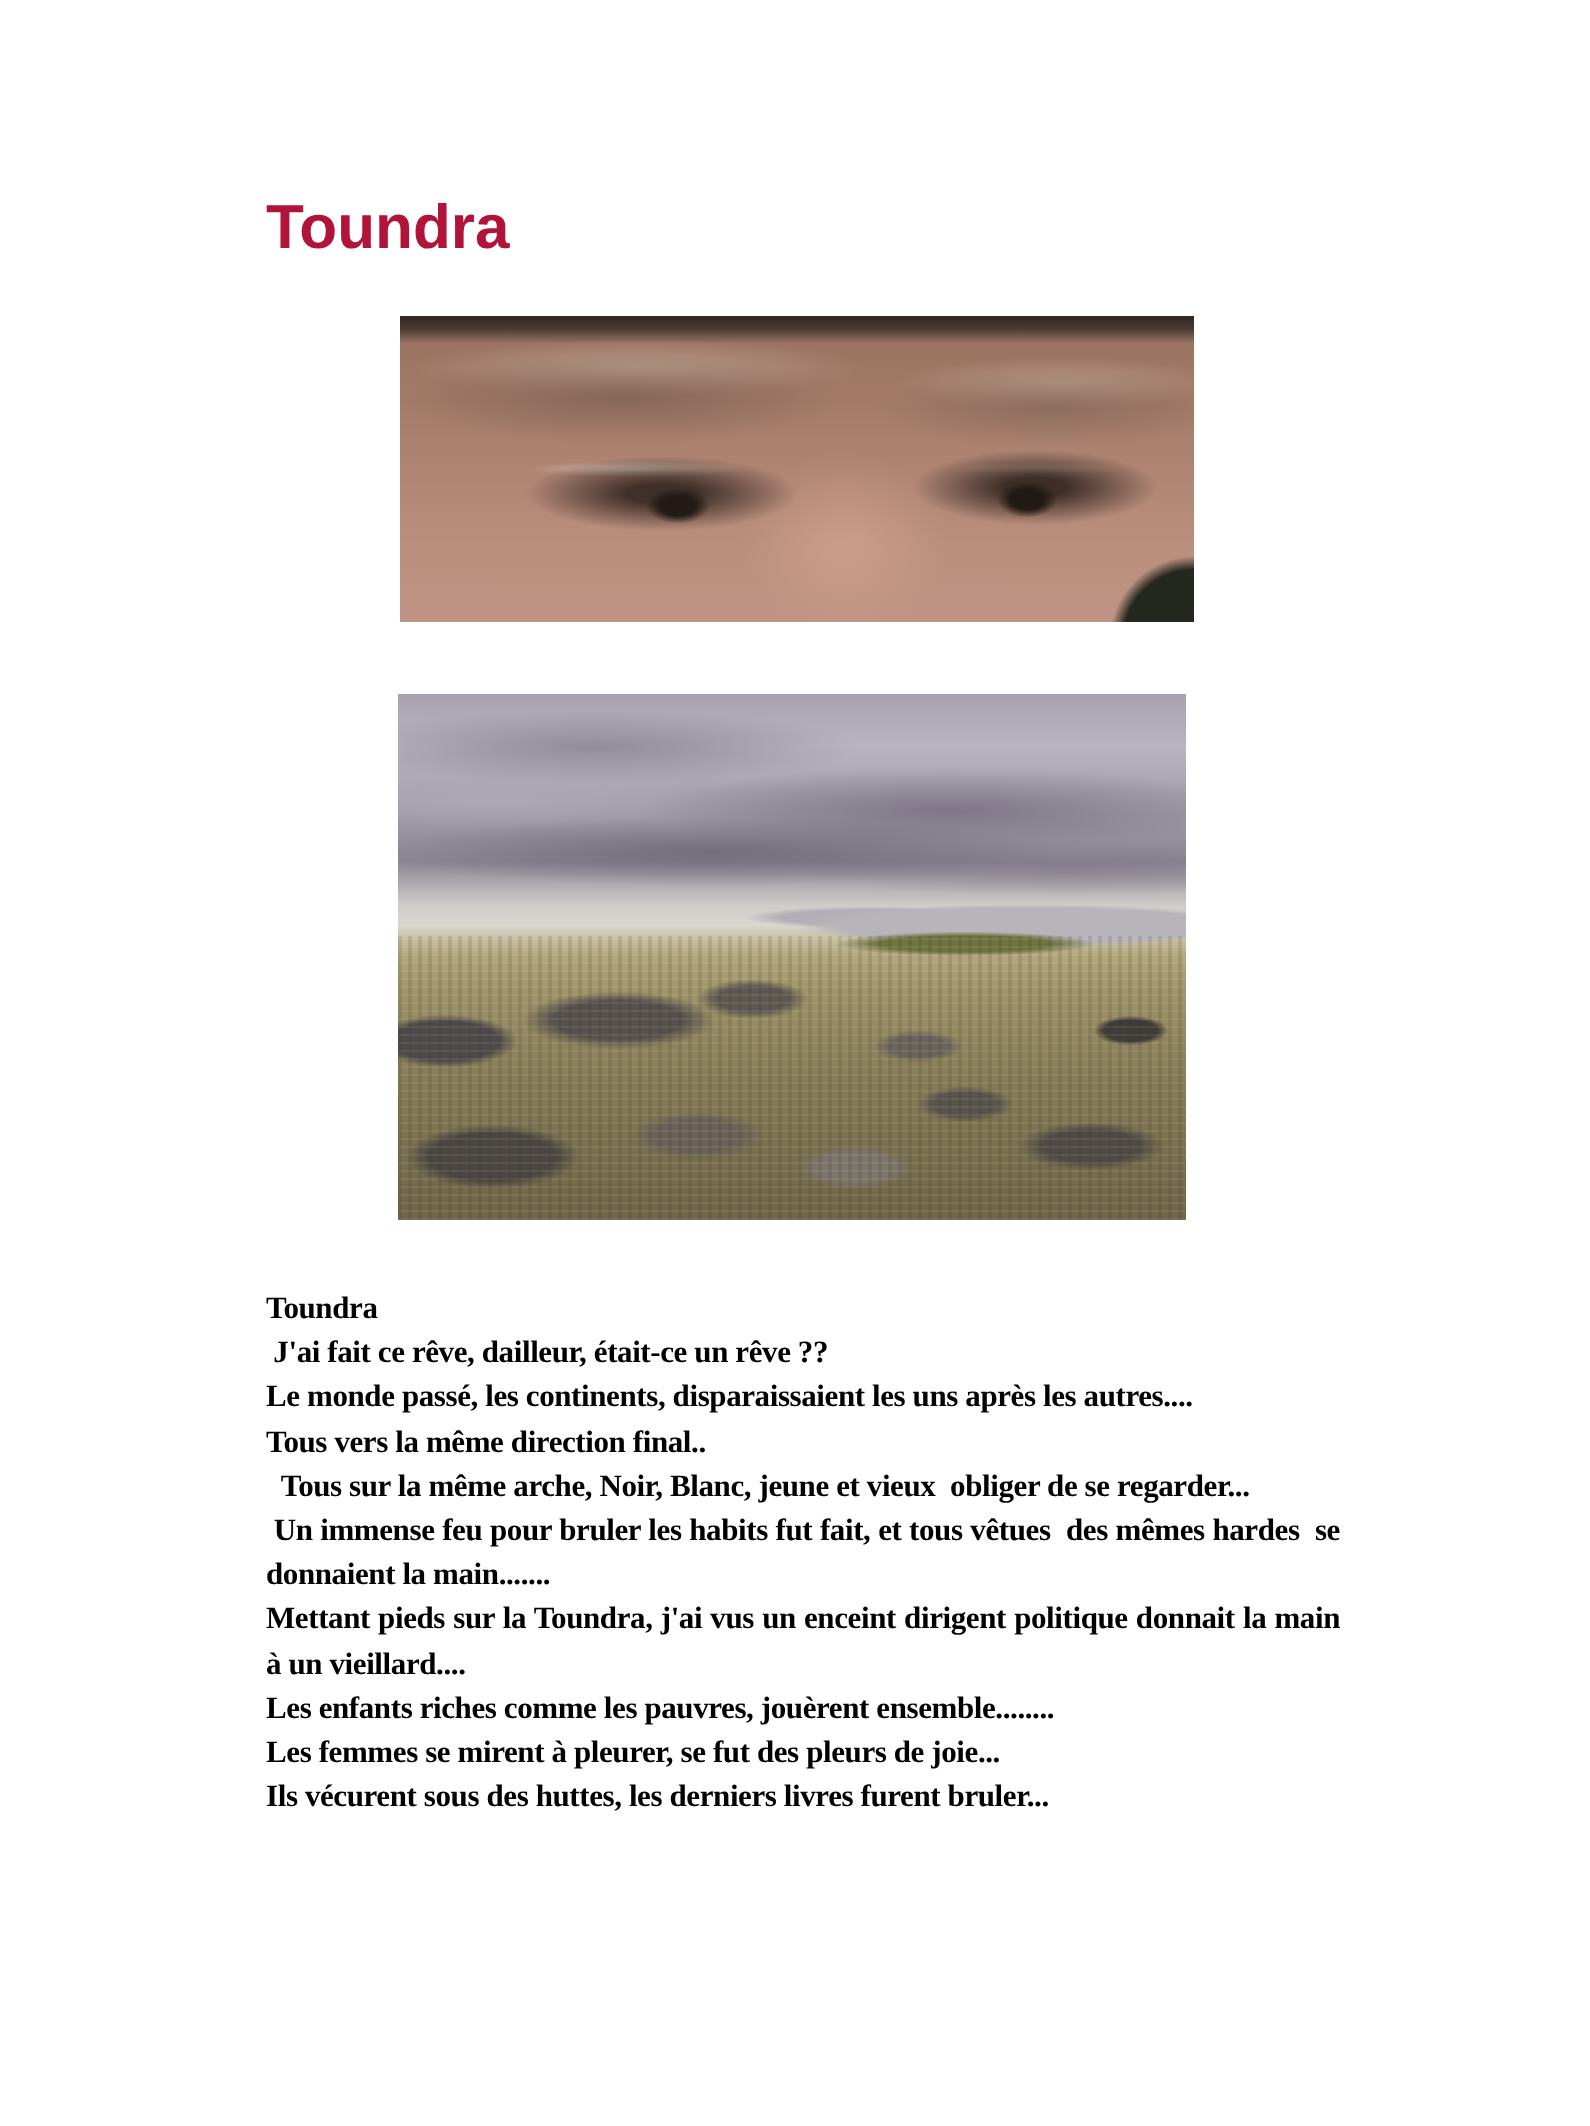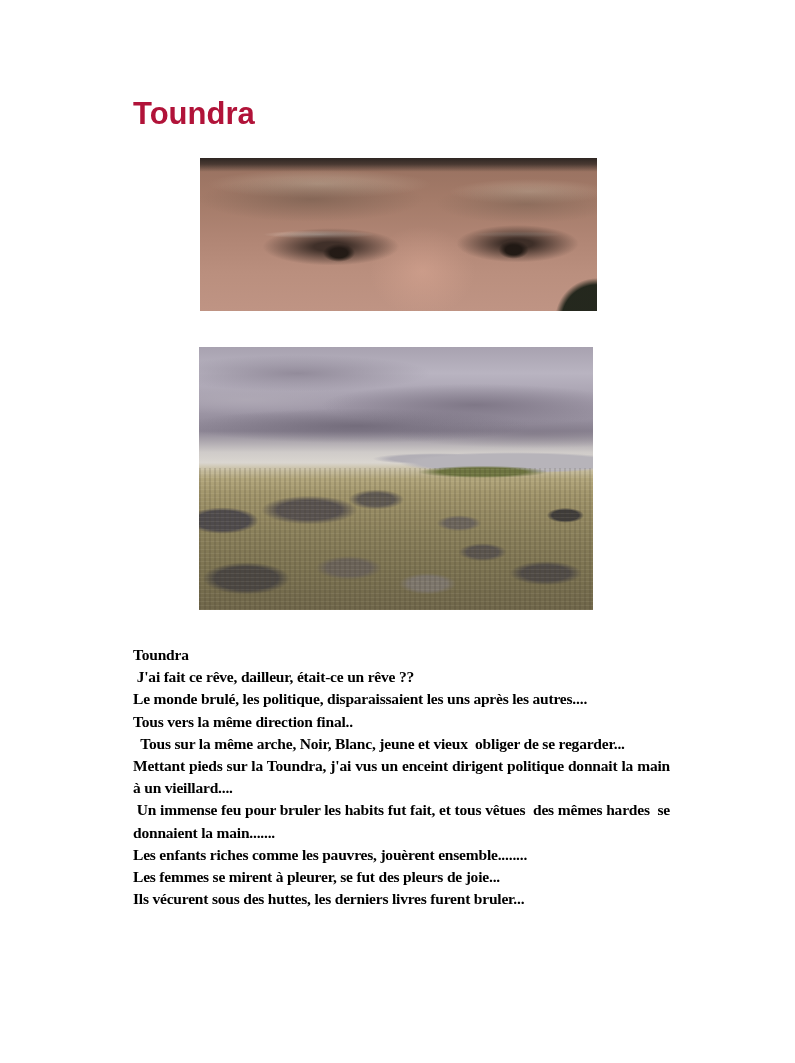--- a/index.html
+++ b/index.html
@@ -105,25 +105,25 @@
 
   <figure class="tundra-figure">
     <div class="photo tundra-art">
       <div class="tundra-texture"></div>
     </div>
   </figure>
 
   <div class="body-text">
     <p>Toundra</p>
     <p>&nbsp;J'ai fait ce rêve, dailleur, était-ce un rêve ??</p>
-    <p>Le monde brulé, les politique, disparaissaient les uns après les autres....</p>
+    <p>Le monde passé, les continents, disparaissaient les uns après les autres....</p>
     <p>Tous vers la même direction final..</p>
     <p>&nbsp;&nbsp;Tous sur la même arche, Noir, Blanc, jeune et vieux &nbsp;obliger de se regarder...</p>
+    <p>&nbsp;Un immense feu pour bruler les habits fut fait, et tous vêtues &nbsp;des mêmes hardes &nbsp;se donnaient la main.......</p>
     <p>Mettant pieds sur la Toundra, j'ai vus un enceint dirigent politique donnait la main à un vieillard....</p>
-    <p>&nbsp;Un immense feu pour bruler les habits fut fait, et tous vêtues &nbsp;des mêmes hardes &nbsp;se donnaient la main.......</p>
     <p>Les enfants riches comme les pauvres, jouèrent ensemble........</p>
     <p>Les femmes se mirent à pleurer, se fut des pleurs de joie...</p>
     <p>Ils vécurent sous des huttes, les derniers livres furent bruler...</p>
   </div>
 
   <div class="page-number">63</div>
 
 </div>
 
 </body></html>

